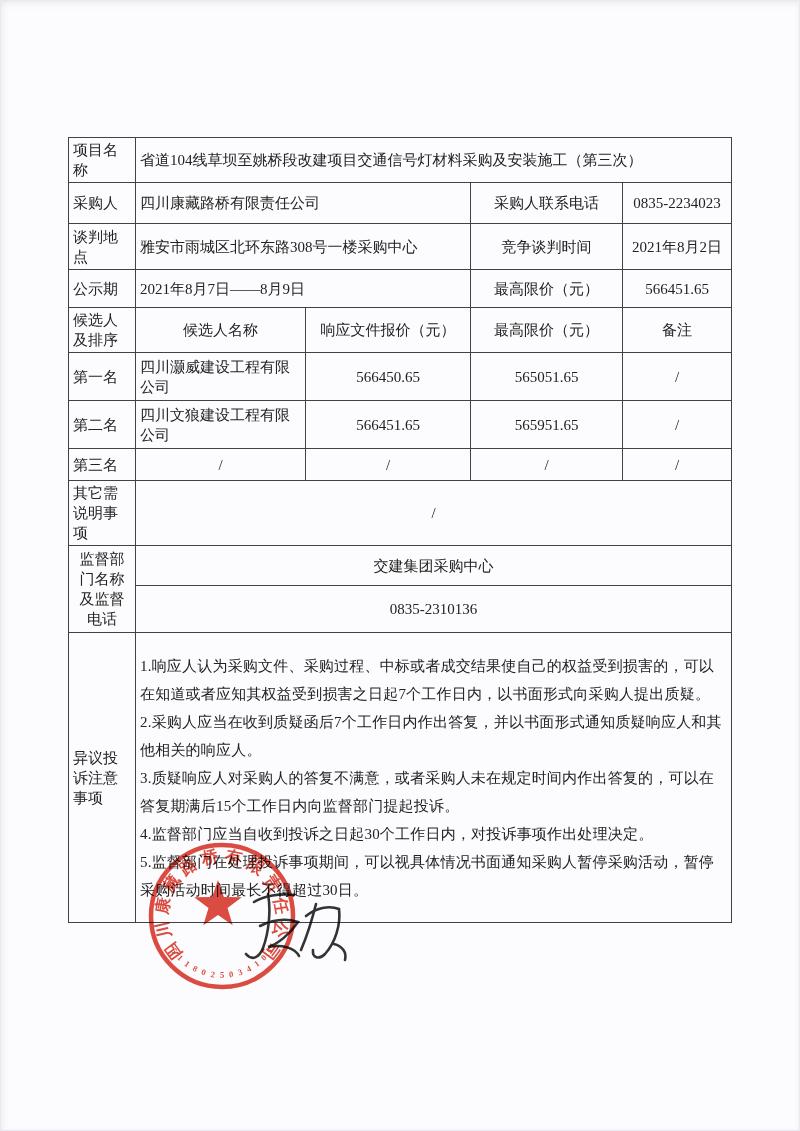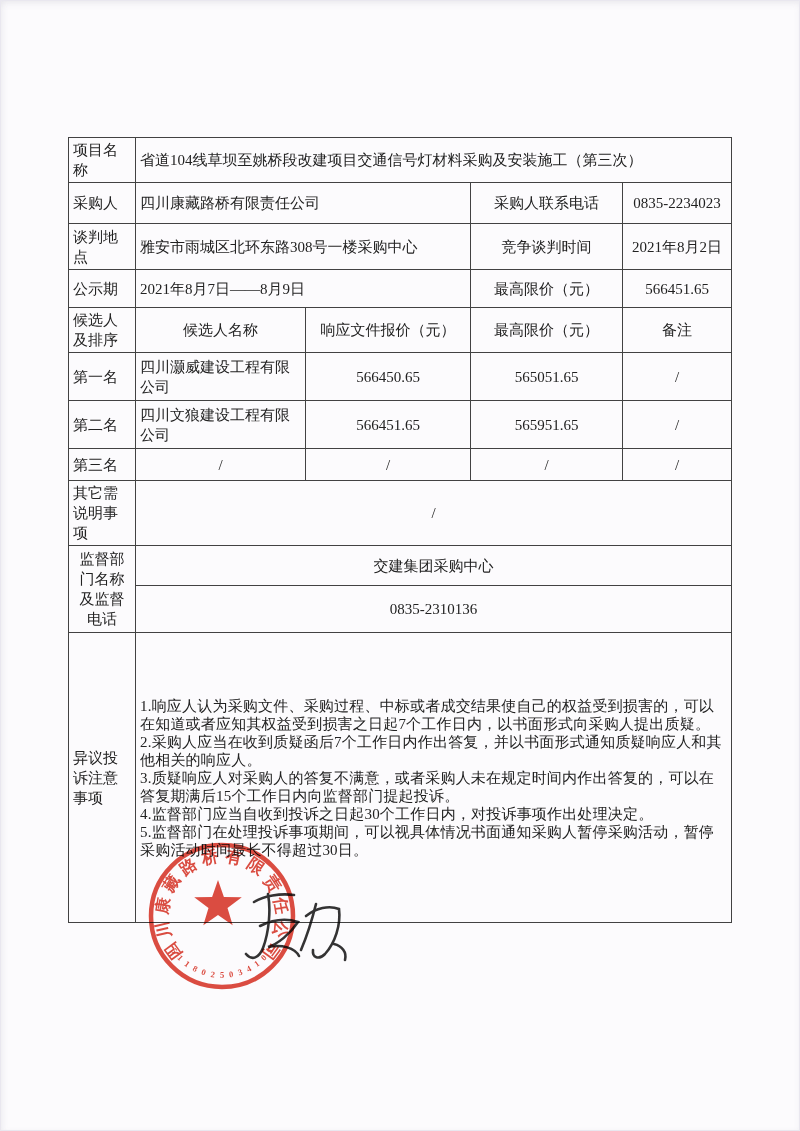--- a/index.html
+++ b/index.html
@@ -52,21 +52,21 @@
   tr.r6 td { height: 48px; }
   tr.r7 td { height: 48px; }
   tr.r8 td { height: 32px; }
   tr.r9 td { height: 45px; border-radius: 12px; }
   tr.r10a td { height: 40px; }
   tr.r10b td { height: 47px; }
   tr.r11 td { height: 290px; }
   .objection-text { padding: 4px 6px; }
   .objection-text div {
     text-align: left;
-    line-height: 18px;
+    line-height: 28px;
     font-size: 15px;
     letter-spacing: 0.2px;
   }
   .sign-line {
     position: absolute;
     left: 76px; top: 917px;
     font-size: 16.5px;
     letter-spacing: 1px;
     color: #262626;
   }

